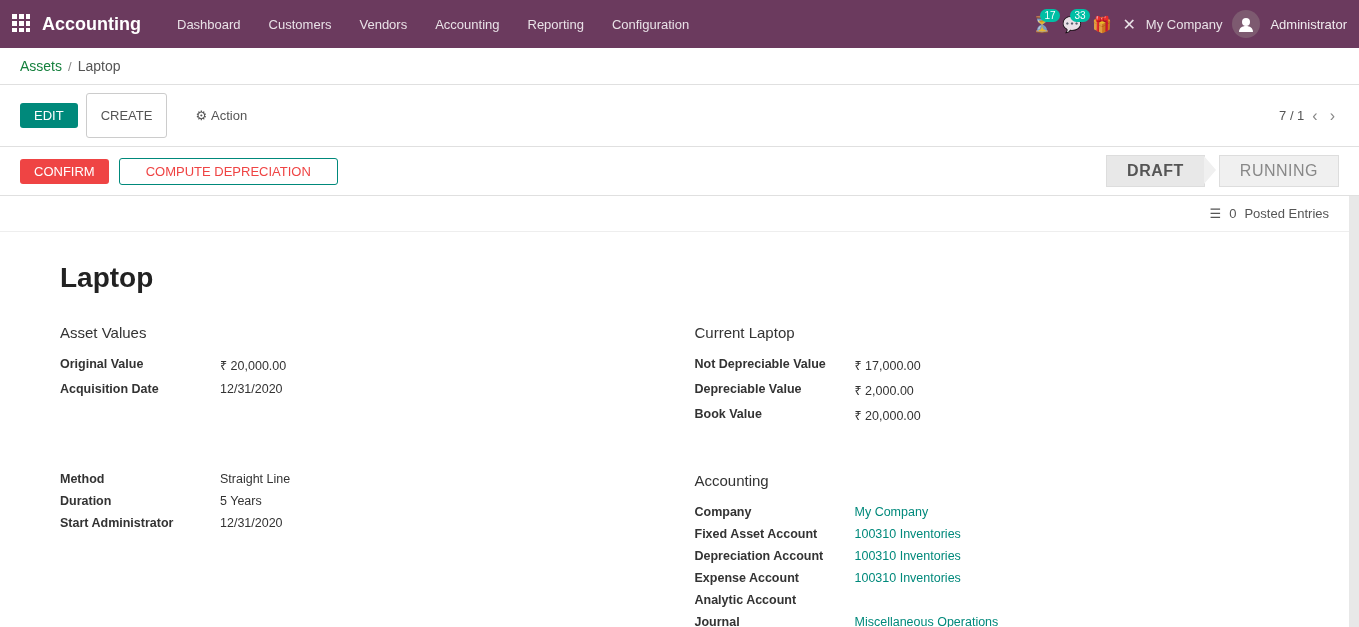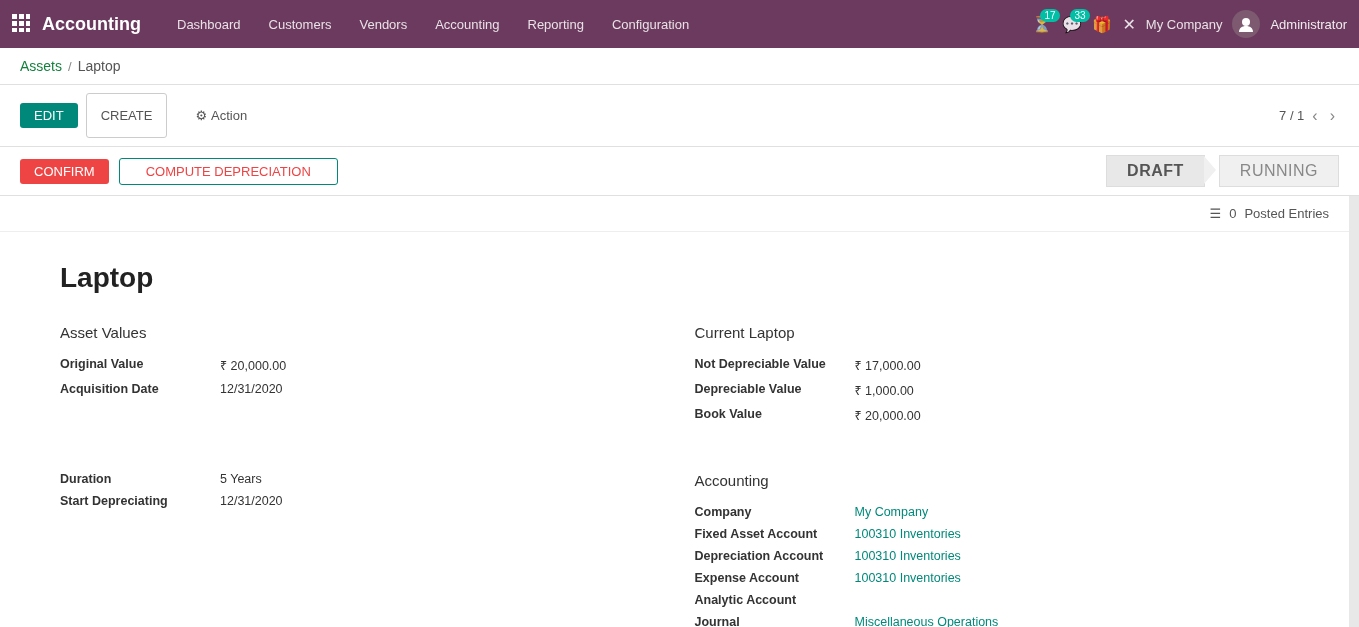--- a/index.html
+++ b/index.html
@@ -371,35 +371,39 @@
           </div>
 
           <div>
             <div class="form-section-title">Current Laptop</div>
             <div class="form-row">
               <span class="form-label">Not Depreciable Value</span>
               <span class="form-value">₹ 17,000.00</span>
             </div>
             <div class="form-row">
               <span class="form-label">Depreciable Value</span>
-              <span class="form-value">₹ 1,000.00</span>
+              <span class="form-value">₹ 2,000.00</span>
             </div>
             <div class="form-row">
               <span class="form-label">Book Value</span>
               <span class="form-value">₹ 20,000.00</span>
             </div>
           </div>
 
           <div>
             <div class="form-row">
+              <span class="form-label">Method</span>
+              <span class="form-value">Straight Line</span>
+            </div>
+            <div class="form-row">
               <span class="form-label">Duration</span>
               <span class="form-value">5 Years</span>
             </div>
             <div class="form-row">
-              <span class="form-label">Start Depreciating</span>
+              <span class="form-label">Start Administrator</span>
               <span class="form-value">12/31/2020</span>
             </div>
           </div>
 
           <div>
             <div class="form-section-title">Accounting</div>
             <div class="form-row">
               <span class="form-label">Company</span>
               <span class="form-value-link">My Company</span>
             </div>

